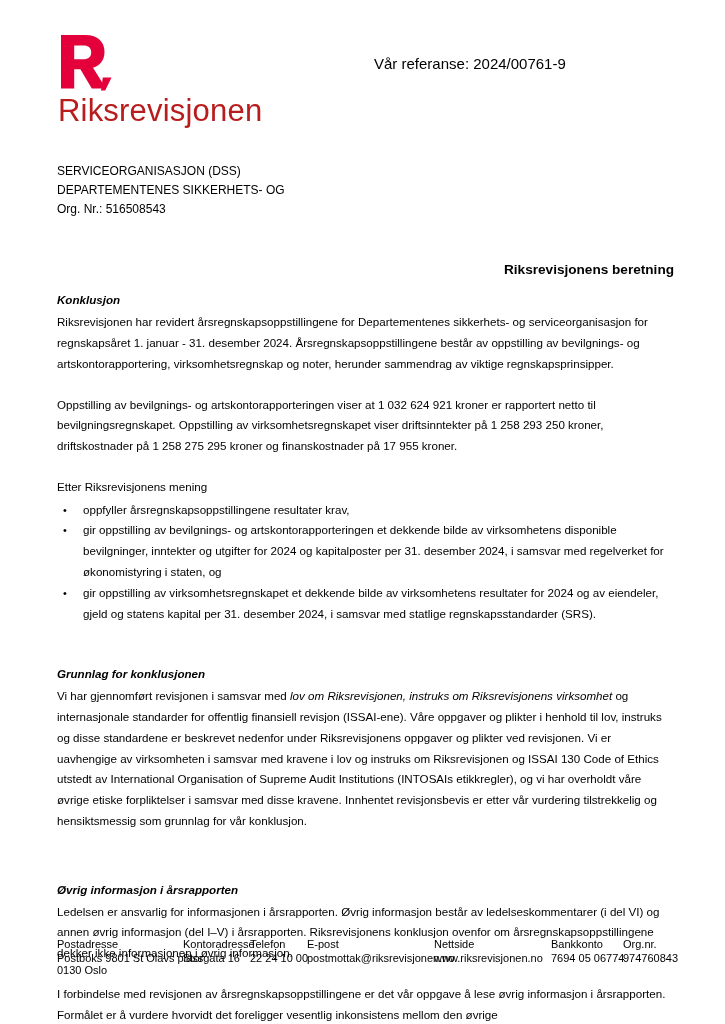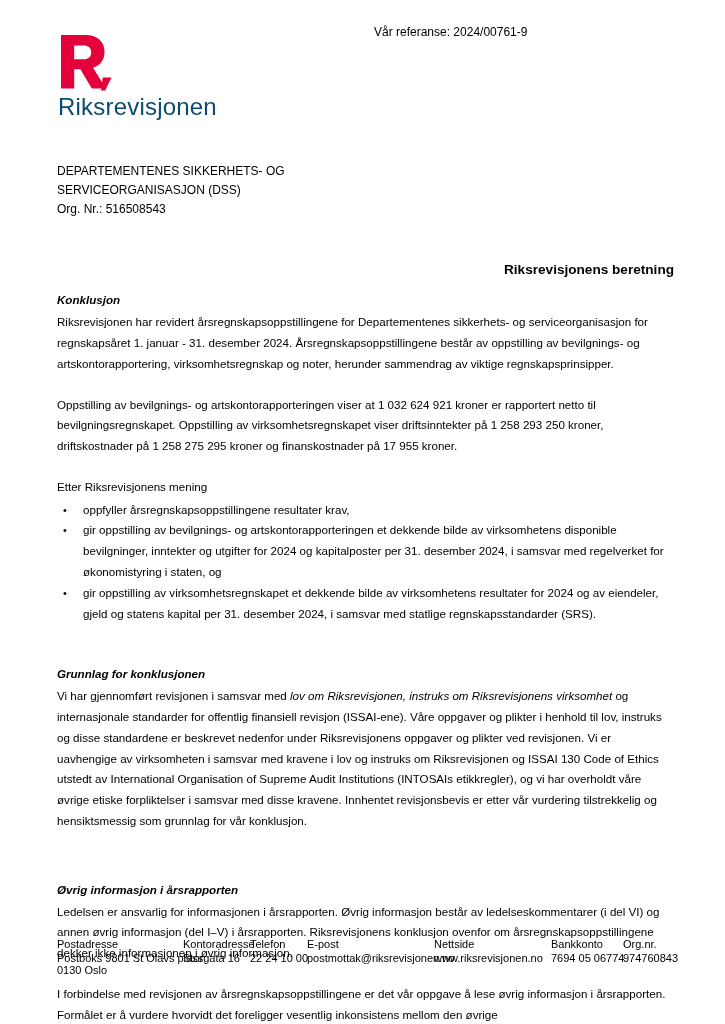--- a/index.html
+++ b/index.html
@@ -35,31 +35,31 @@
     left: 58px;
     top: 33px;
     width: 230px;
   }
   .logo-mark {
     display: block;
   }
   .logo-word {
     display: block;
     margin-top: 4px;
-    font-size: 24px;
+    font-size: 31px;
     letter-spacing: 0.2px;
-    color: #0c4a6e;
+    color: #b91c1c;
     font-weight: 400;
     line-height: 1;
   }
   .ref-line {
     position: absolute;
     left: 374px;
-    top: 25px;
-    font-size: 12px;
+    top: 55px;
+    font-size: 15px;
     color: #000000;
     white-space: nowrap;
   }
 
   
   .recipient {
     position: absolute;
     left: 57px;
     top: 162px;
     font-size: 12px;
@@ -161,22 +161,22 @@
         <path d="M3 2 H27.5 C40 2 46.5 9 46.5 18.8 C46.5 27 42.2 32.6 35 34.8 L48 55.5 H33.8 L22.4 36.2 H16.2 V55.5 H3 Z M16.2 12.6 V26.2 H25.4 C30.5 26.2 33.2 23.7 33.2 19.4 C33.2 15.1 30.5 12.6 25.4 12.6 Z" fill="#E4003A"></path>
         <path d="M44.8 44.5 L53.5 44.5 L47.2 57.5 L43.0 57.5 Z" fill="#E4003A"></path>
       </svg>
       <span class="logo-word">Riksrevisjonen</span>
     </div>
 
     <div class="ref-line">Vår referanse: 2024/00761-9</div>
   </div>
 
   <div class="recipient">
+    <div>SERVICEORGANISASJON (DSS)</div>
     <div>DEPARTEMENTENES SIKKERHETS- OG</div>
-    <div>SERVICEORGANISASJON (DSS)</div>
     <div>Org. Nr.: 516508543</div>
   </div>
 
   <div class="body-area">
 
     <h1 class="doc-title">Riksrevisjonens beretning</h1>
 
     <h2 class="sec-title">Konklusjon</h2>
 
     <p class="para">Riksrevisjonen har revidert årsregnskapsoppstillingene for Departementenes sikkerhets- og serviceorganisasjon for regnskapsåret 1. januar - 31. desember 2024. Årsregnskapsoppstillingene består av oppstilling av bevilgnings- og artskontorapportering, virksomhetsregnskap og noter, herunder sammendrag av viktige regnskapsprinsipper.</p>

